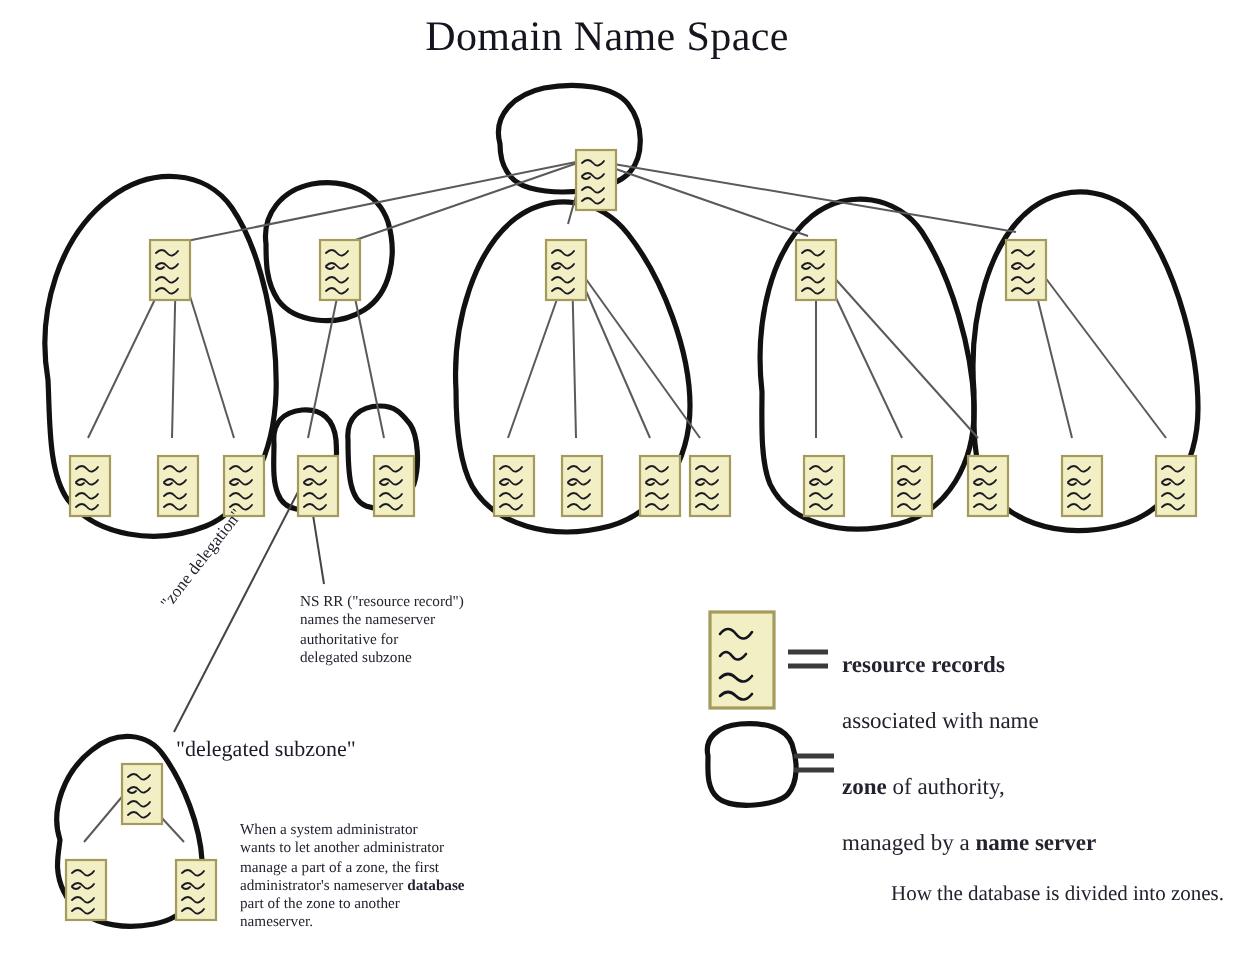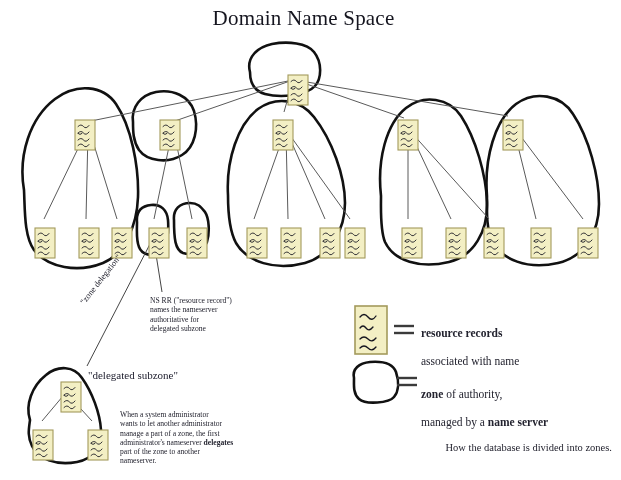--- a/index.html
+++ b/index.html
@@ -345,21 +345,21 @@
   <div class="txt t-nsrr">NS RR ("resource record")
 names the nameserver
 authoritative for
 delegated subzone</div>
 
   <div class="txt t-delsub">"delegated subzone"</div>
 
   <div class="txt t-para"><span>When a system administrator
 wants to let another administrator
 manage a part of a zone, the first
-administrator's nameserver </span><b>delegates</b><span>
+administrator's nameserver </span><b>database</b><span>
 part of the zone to another
 nameserver.</span></div>
 
   <div class="txt lg-zone">
     <div><b class="b">zone</b><span> of authority,</span></div>
     <div><span>managed by a </span><b class="b">name server</b></div>
   </div>
 
   <div class="txt lg-rr">
     <div class="b">resource records</div>

